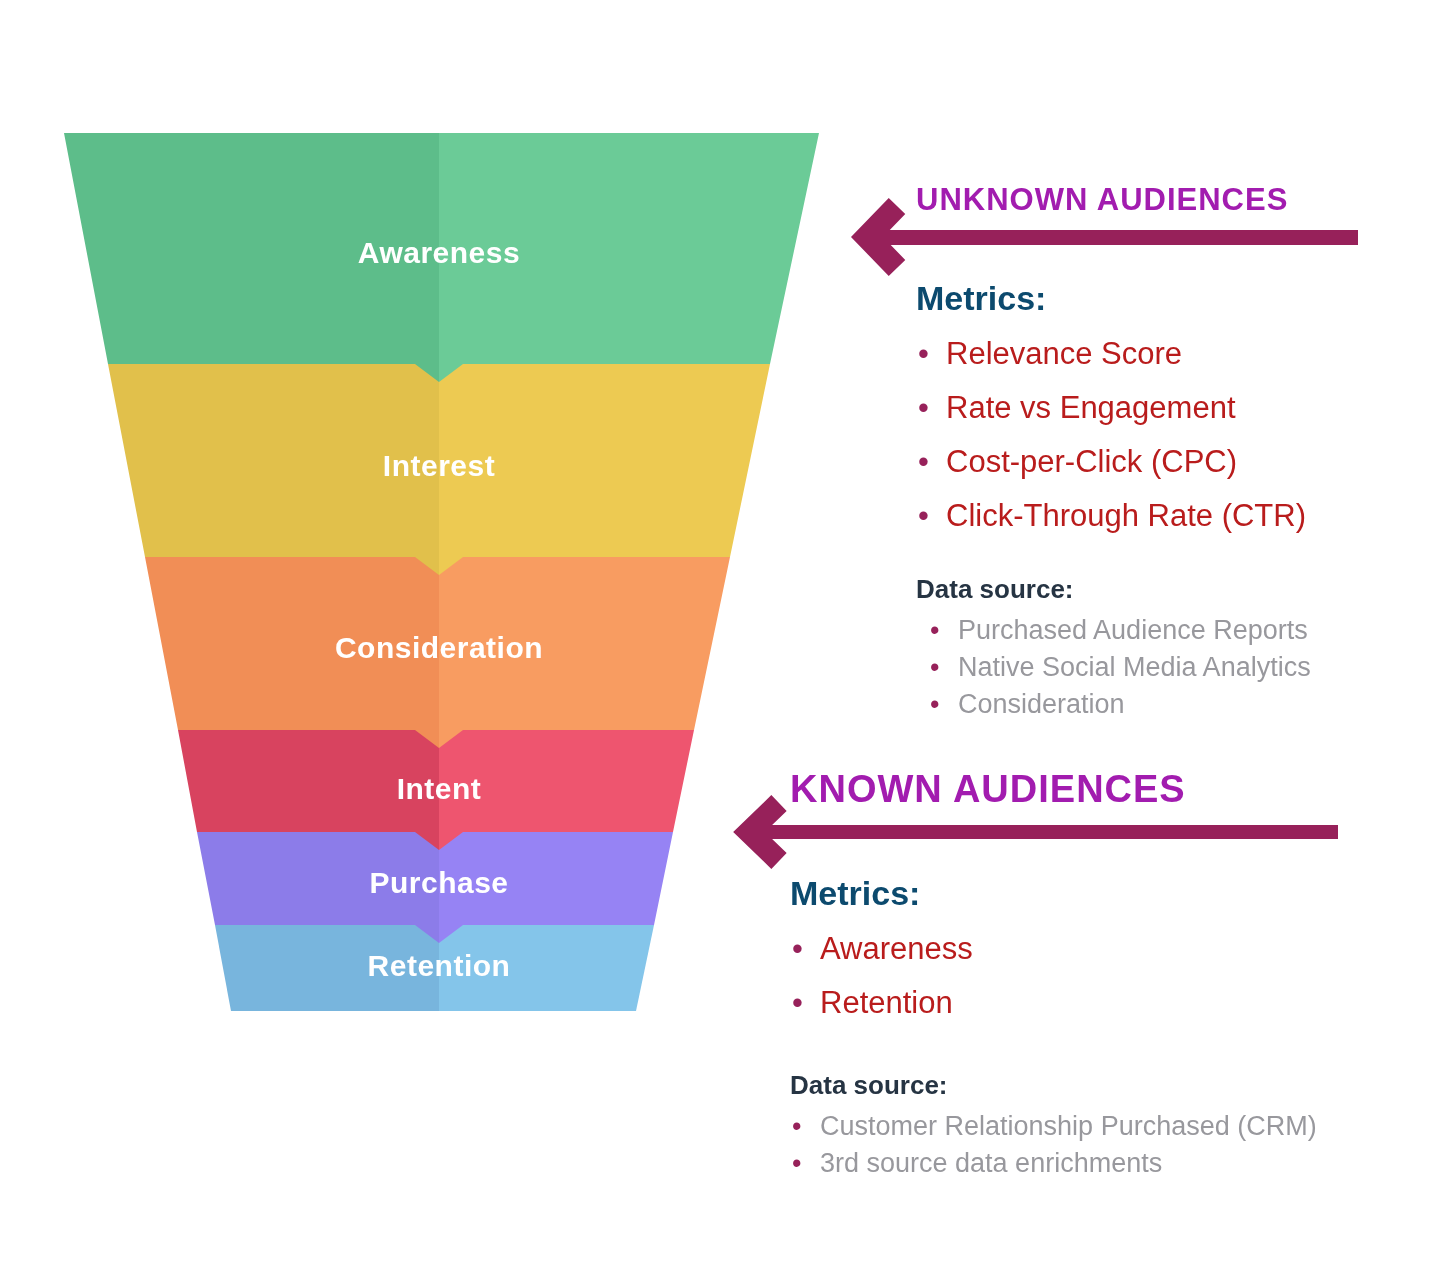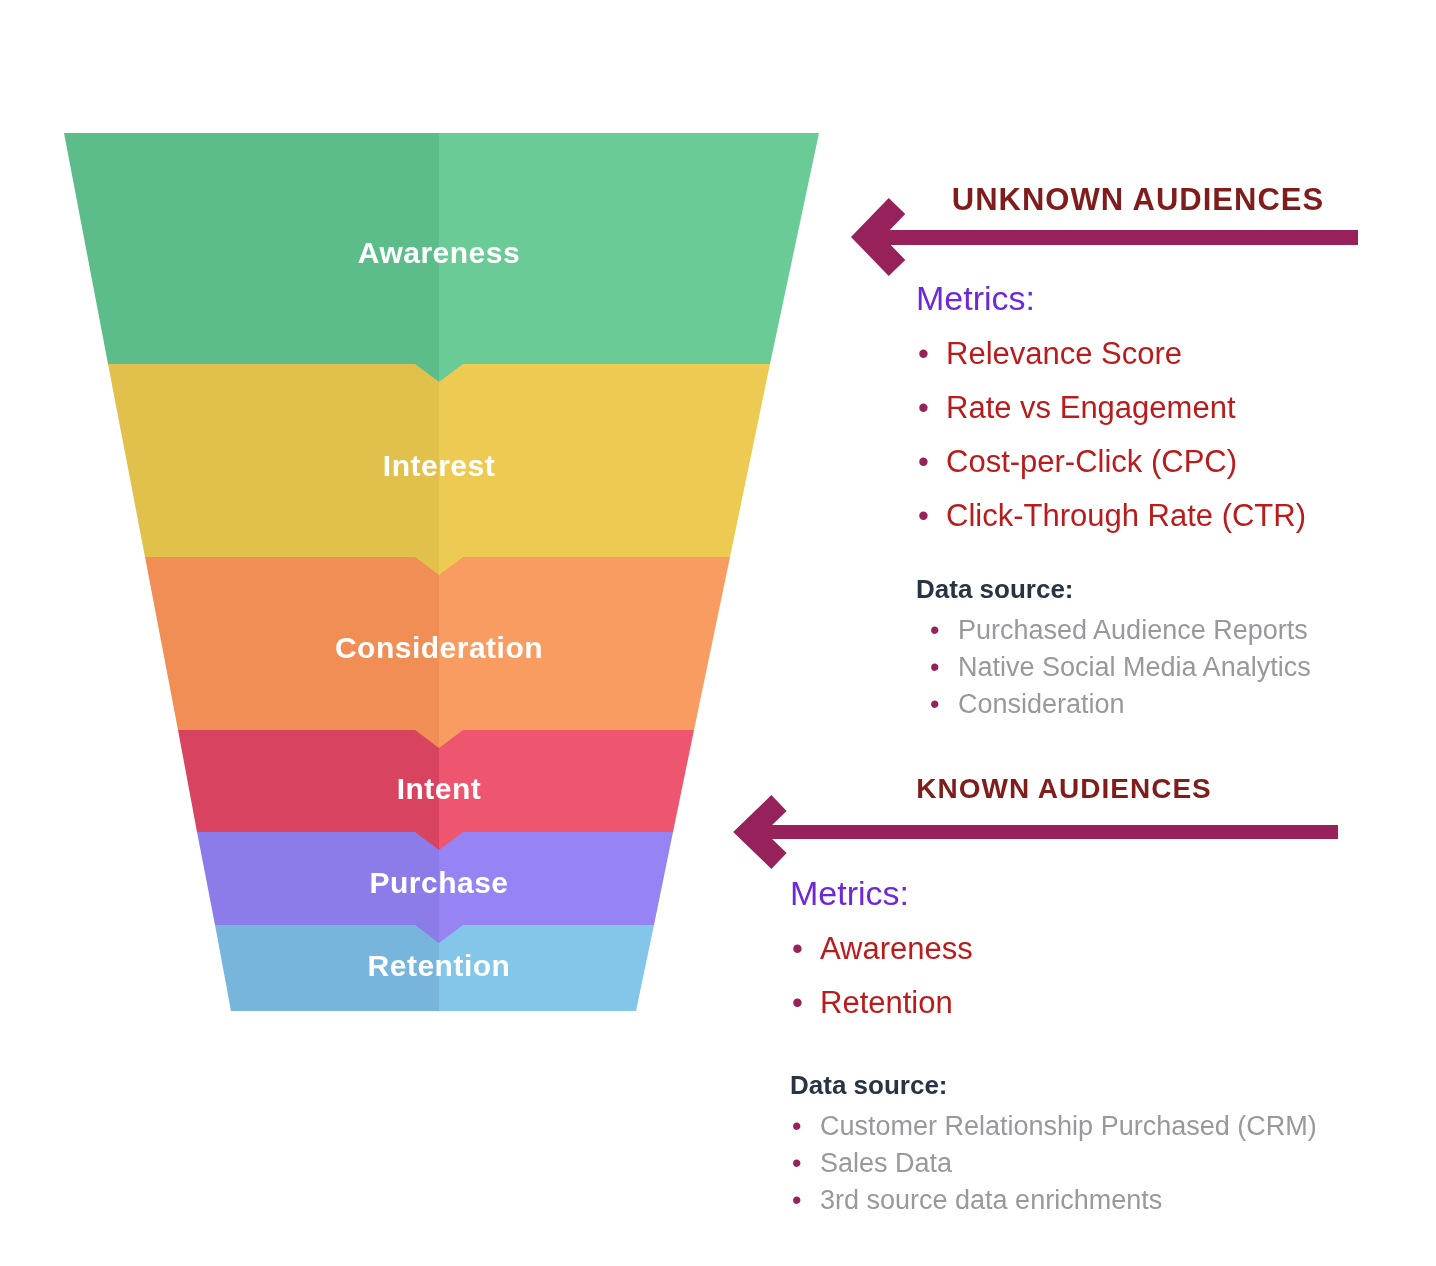--- a/index.html
+++ b/index.html
@@ -3,24 +3,24 @@
 <meta charset="utf-8">
 <style>
   html,body{margin:0;padding:0;background:#ffffff;}
   body{width:1436px;height:1266px;position:relative;overflow:hidden;
        font-family:"Liberation Sans", sans-serif;}
   .canvas{position:absolute;inset:0;}
   svg{position:absolute;left:0;top:0;}
   .stage-label{font-family:"Liberation Sans",sans-serif;font-weight:700;
                fill:#ffffff;letter-spacing:0.5px;}
   .abs{position:absolute;}
-  .audience-title{font-weight:700;color:#7f1d1d;letter-spacing:1px;text-align:center;}
+  .audience-title{font-weight:700;color:#a21caf;letter-spacing:1px;text-align:left;}
   .ua-title{left:916px;top:184px;width:444px;font-size:31px;line-height:32px;}
-  .ka-title{left:790px;top:773px;width:548px;font-size:28px;line-height:32px;}
-  .metrics-h{font-weight:400;color:#6d28d9;font-size:34px;line-height:34px;}
+  .ka-title{left:790px;top:773px;width:548px;font-size:38px;line-height:32px;}
+  .metrics-h{font-weight:700;color:#0c4a6e;font-size:34px;line-height:34px;}
   .ua-metrics-h{left:916px;top:281px;}
   .ka-metrics-h{left:790px;top:876px;}
   .ds-h{font-weight:700;color:#263443;font-size:26px;line-height:30px;text-align:right;}
   .ua-ds-h{left:916px;top:574px;}
   .ka-ds-h{left:790px;top:1070px;}
   ul{margin:0;padding:0;list-style:none;}
   .metrics-list{font-size:31px;color:#b91c1c;}
   .metrics-list li{position:relative;line-height:54px;padding-left:30px;}
   .ds-list{font-size:27px;color:#98989d;}
   .ds-list li{position:relative;line-height:37px;padding-left:30px;}
@@ -112,17 +112,16 @@
 
   <ul class="abs metrics-list ka-metrics">
     <li>Awareness</li>
     <li>Retention</li>
   </ul>
 
   <div class="abs ds-h ka-ds-h">Data source:</div>
 
   <ul class="abs ds-list ka-ds">
     <li>Customer Relationship Purchased (CRM)</li>
-    <li>Sales Data</li>
     <li>3rd source data enrichments</li>
   </ul>
 
 </div>
 
 </body></html>

